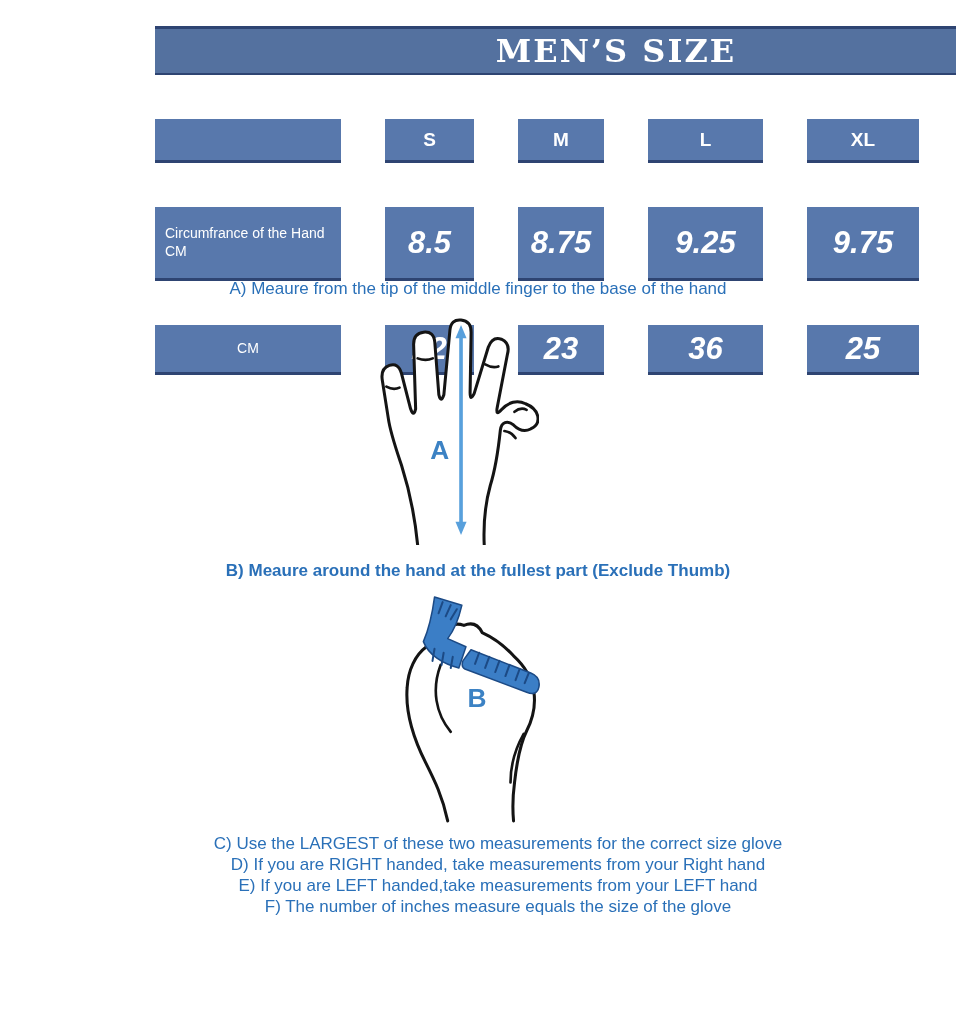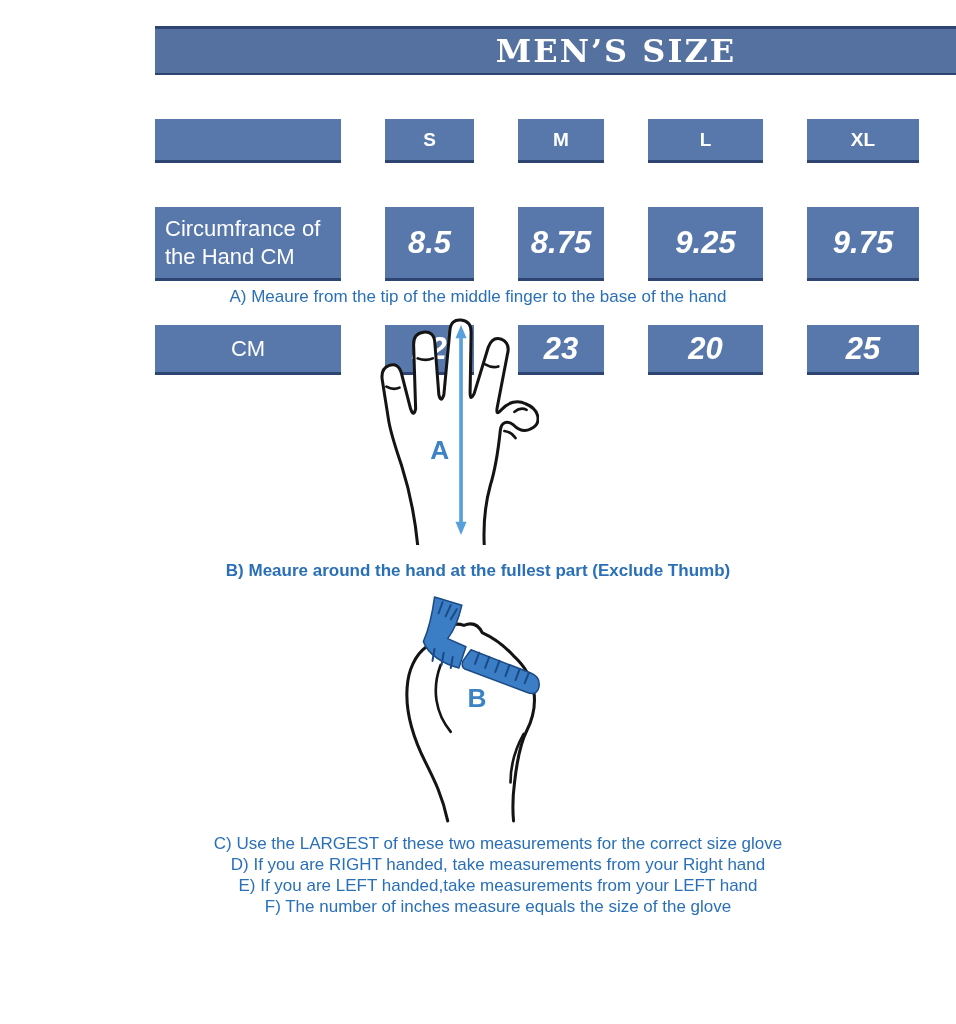--- a/index.html
+++ b/index.html
@@ -24,31 +24,31 @@
   }
   .cell.title {
     grid-column:1 / -1; background:var(--title-blue);
     border-top:3px solid var(--edge-dark); border-bottom:2px solid var(--edge-dark);
     font-family:"DejaVu Serif", serif; font-weight:bold;
     font-size:32px; letter-spacing:2px;
   }
   .cell.head { font-weight:bold; font-size:19px; }
   .cell.rowlabel {
     justify-content:flex-start; text-align:left;
-    padding-left:10px; font-size:22px; line-height:1.25;
+    padding-left:10px; font-size:14px; line-height:1.25;
   }
   .cell.rowlabel.center { justify-content:center; text-align:right; padding-left:0; }
   .cell.val { font-weight:bold; font-size:31px;font-style:italic; }
 
   
   .caption {
     position:absolute; left:0; width:956px; text-align:center;
     color:var(--text-blue); font-size:17px; line-height:21px;
   }
-  .caption-a { top:286px; }
+  .caption-a { top:278px; }
   .caption-b { top:560px;font-weight:bold; }
   .caption-block { top:833px;padding-left:20px; }
 
   
   .illu { position:absolute; }
   .illu-a { left:377px; top:316px; width:162px; height:229px; }
   .illu-b { left:398px; top:592px; width:147px; height:235px; }
 
   .outline { fill:#ffffff; stroke:var(--ink); stroke-width:3; stroke-linecap:round; stroke-linejoin:round; }
   .detail  { fill:none; stroke:var(--ink); stroke-width:2.6; stroke-linecap:round; }
@@ -79,21 +79,21 @@
     <div class="cell rowlabel">Circumfrance of the Hand CM</div>
     <div class="cell val">8.5</div>
     <div class="cell val">8.75</div>
     <div class="cell val">9.25</div>
     <div class="cell val">9.75</div>
     <div class="cell val">10.25</div>
 
     <div class="cell rowlabel center">CM</div>
     <div class="cell val">22</div>
     <div class="cell val">23</div>
-    <div class="cell val">20</div>
+    <div class="cell val">36</div>
     <div class="cell val">25</div>
     <div class="cell val">26</div>
   </div>
 
   <div class="caption caption-a">A) Meaure from the tip of the middle finger to the base of the hand</div>
 
   <svg class="illu illu-a" viewBox="0 0 160 227" aria-hidden="true">
     <path class="outline" d="
       M 40 227
       C 37 196 31 170 24 148

